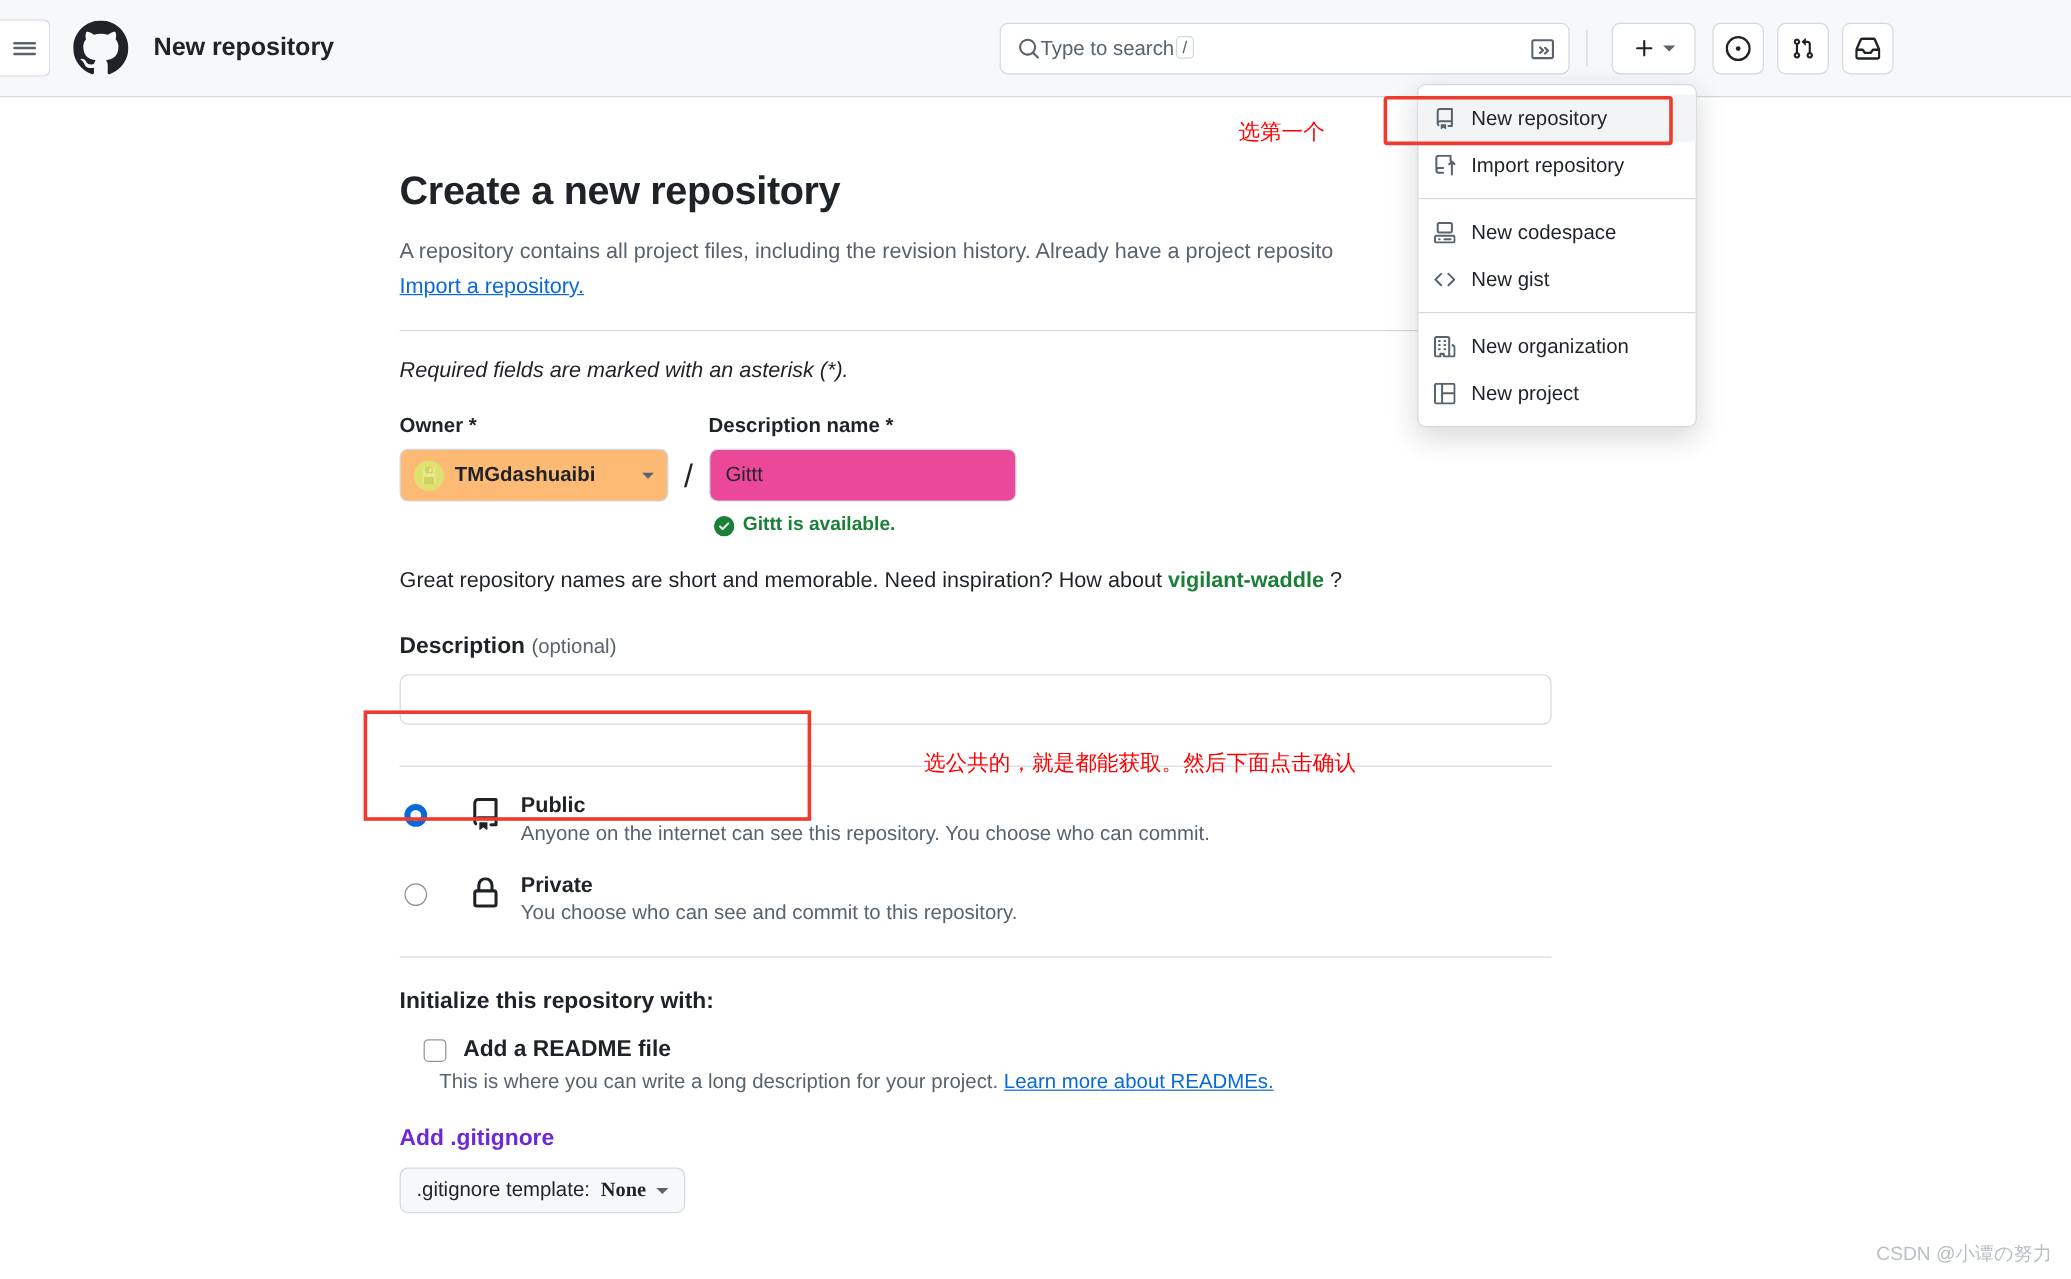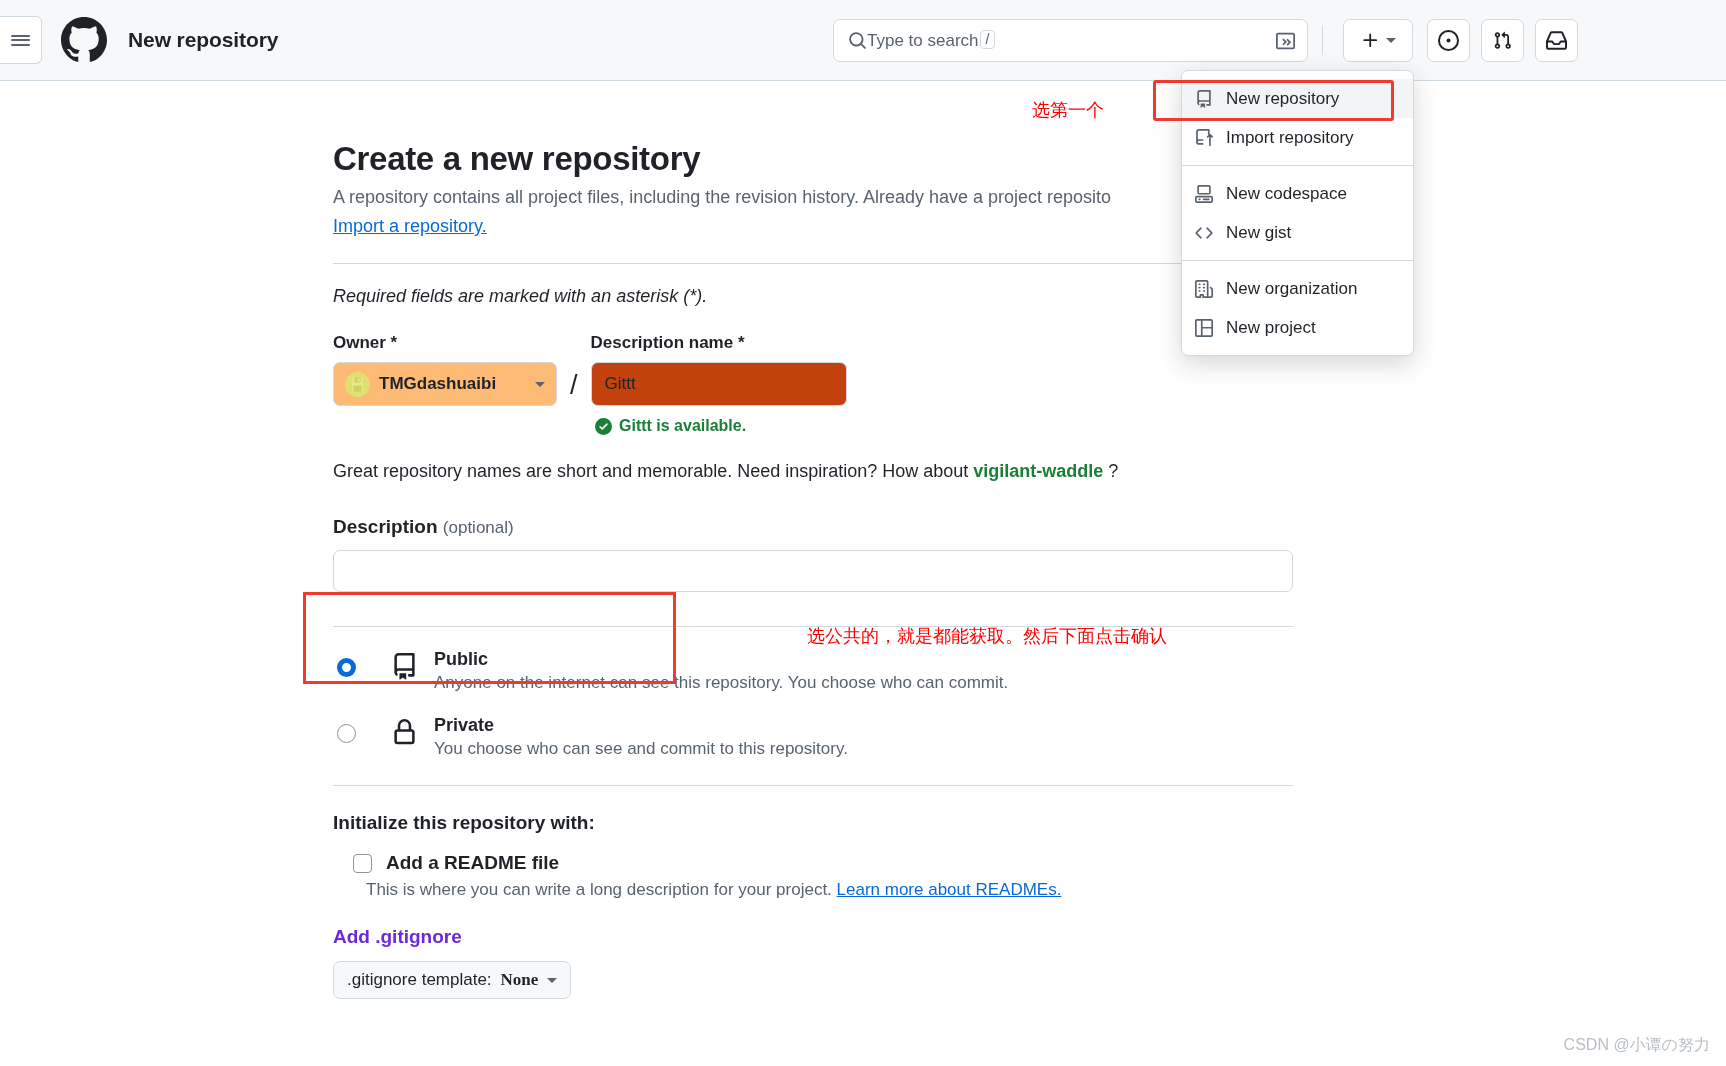--- a/index.html
+++ b/index.html
@@ -130,21 +130,21 @@
   
   .main {
     position: absolute; left: 333px; top: 81px;
     width: 960px;
   }
   h1.page-title {
     font-size: 33px; font-weight: 600; color: #1f2328;
     margin-top: 59px; letter-spacing: -0.3px;
   }
   .lede {
-    margin-top: 5px;
+    margin-top: 17px;
     font-size: 18px; color: #59636e; line-height: 29px;
     max-width: 960px;
   }
   .lede a { color: #0969da; text-decoration: underline; }
   .rule {
     height: 1px; background: #d1d9e0;
     margin-top: 22px; width: 960px;
   }
   .required-note {
     margin-top: 22px;
@@ -176,21 +176,21 @@
   }
   .owner-name { font-size: 17px; font-weight: 600; color: #1f2328; flex: 1; }
   .slash-sep {
     font-size: 27px; color: #1f2328; font-weight: 400;
     margin: 0 13px 5px 13px;
   }
   .repo-col { width: 256px; }
   .repo-input {
     width: 256px; height: 44px;
     border: 1px solid #d1d9e0; border-radius: 7px;
-    background: #c2410c;
+    background: #ec4899;
     font-size: 17px; color: #1f2328;
     padding: 0 13px;
     font-family: "Liberation Sans", sans-serif;
     outline: none;
   }
   .availability {
     margin-top: 11px; margin-left: 262px;
     display: flex; align-items: center; gap: 7px;
     font-size: 16px; font-weight: 600; color: #1a7f37;
   }
@@ -298,21 +298,21 @@
   
   .annot {
     position: absolute;
     color: #ff0000;
     font-size: 18px;
     white-space: nowrap;
     z-index: 45;
     pointer-events: none;
   }
   #annot-dropdown { left: 1032px; top: 98px; }
-  #annot-public  { left: 807px; top: 624px; }
+  #annot-public  { left: 770px; top: 624px; }
 
   .watermark {
     position: absolute; right: 16px; bottom: 10px;
     font-size: 16px; color: #b9bfc6;
     z-index: 5;
   }
 </style>
 </head>
 <body>
 

